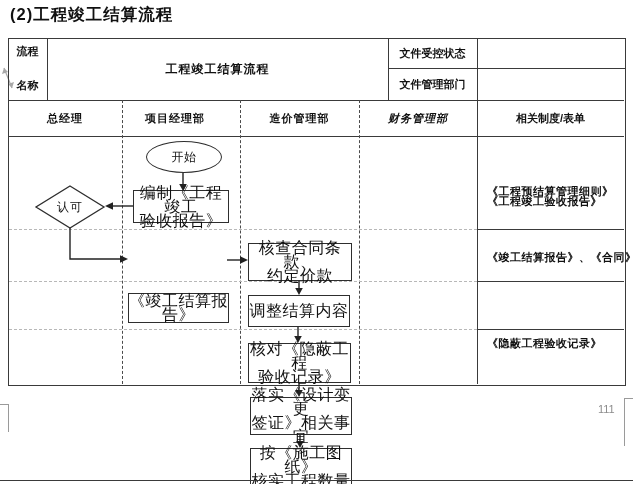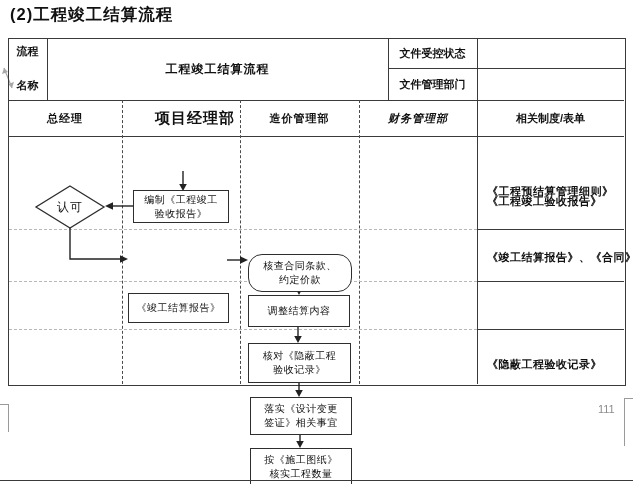--- a/index.html
+++ b/index.html
@@ -8,21 +8,21 @@
   .abs{position:absolute;}
   .txt{position:absolute;display:flex;align-items:center;justify-content:center;text-align:center;}
   .bold{font-weight:700;}
   .hl-solid{position:absolute;border-top:1px solid #3a3a3a;height:0;}
   .vl-solid{position:absolute;border-left:1px solid #3a3a3a;width:0;}
   .vl-dash{position:absolute;border-left:1px dashed #4a4a4a;width:0;}
   .hl-dashg{position:absolute;border-top:1px dashed #b8b8b8;height:0;}
   .outer{position:absolute;border:1.4px solid #3a3a3a;}
   .node{position:absolute;background:#fff;border:1.2px solid #2e2e2e;display:flex;
         align-items:center;justify-content:center;text-align:center;
-        font-size:10px;line-height:14px;white-space:pre-line;letter-spacing:0.5px;}
+        font-size:16px;line-height:14px;white-space:pre-line;letter-spacing:0.5px;}
   .ellipse{border-radius:50%;font-size:12px;}
   .dlabel{position:absolute;display:flex;align-items:center;justify-content:center;
           font-size:12px;letter-spacing:1px;}
   .rdoc{position:absolute;font-size:11px;font-weight:700;letter-spacing:0.5px;white-space:nowrap;}
   .gray{color:#8c8c8c;}
   .glight{border-color:#9a9a9a !important;}
   svg{position:absolute;left:0;top:0;}
 </style>
 </head>
 <body>
@@ -58,21 +58,21 @@
 
   <div class="txt bold" style="left:8px;top:40px;width:39px;height:22px;font-size:11px;">流程</div>
   <div class="txt bold" style="left:8px;top:74px;width:39px;height:22px;font-size:11px;">名称</div>
   <div class="txt bold" style="left:47px;top:38px;width:341px;height:62px;font-size:12px;letter-spacing:1px;">工程竣工结算流程</div>
   <div class="txt bold" style="left:388px;top:38px;width:89px;height:30px;font-size:11px;">文件受控状态</div>
   <div class="txt" style="left:477px;top:38px;width:147px;height:30px;font-size:11px;"></div>
   <div class="txt bold" style="left:388px;top:68px;width:89px;height:32px;font-size:11px;">文件管理部门</div>
   <div class="txt" style="left:477px;top:68px;width:147px;height:32px;font-size:11px;"></div>
 
   <div class="txt bold" style="left:8px;top:101px;width:114px;height:35px;font-size:11px;letter-spacing:1px;">总经理</div>
-  <div class="txt bold" style="left:136px;top:101px;width:118px;height:35px;font-size:15px;letter-spacing:1px;">项目经理部</div>
+  <div class="txt bold" style="left:116px;top:101px;width:118px;height:35px;font-size:11px;letter-spacing:1px;">项目经理部</div>
   <div class="txt bold" style="left:240px;top:101px;width:119px;height:35px;font-size:11px;letter-spacing:1px;">造价管理部</div>
   <div class="txt bold" style="left:359px;top:101px;width:118px;height:35px;font-size:11px;letter-spacing:1px;font-style:italic;">财务管理部</div>
   <div class="txt bold" style="left:477px;top:101px;width:147px;height:35px;font-size:11px;">相关制度/表单</div>
 
   <svg width="633" height="484">
 
     <line x1="183" y1="171" x2="183" y2="184" stroke="#222" stroke-width="1.4"></line>
     <polygon points="183,191 179.2,184 186.8,184" fill="#222"></polygon>
 
     <line x1="133" y1="206" x2="113" y2="206" stroke="#222" stroke-width="1.4"></line>
@@ -92,39 +92,40 @@
 
     <line x1="299" y1="381" x2="299" y2="390" stroke="#222" stroke-width="1.4"></line>
     <polygon points="299,397 295.2,390 302.8,390" fill="#222"></polygon>
 
     <line x1="300" y1="433" x2="300" y2="441" stroke="#222" stroke-width="1.4"></line>
     <polygon points="300,448 296.2,441 303.8,441" fill="#222"></polygon>
 
     <polygon points="70,186 104,207 70,228 36,207" fill="#fff" stroke="#2e2e2e" stroke-width="1.3"></polygon>
   </svg>
 
+  <div class="node ellipse" style="left:146px;top:141px;width:74px;height:30px;">开始</div>
   <div class="node" style="left:133px;top:190px;width:94px;height:31px;">编制《工程竣工
 验收报告》</div>
   <div class="dlabel" style="left:35px;top:185px;width:70px;height:44px;">认可</div>
   <div class="node" style="left:128px;top:245px;width:99px;height:28px;margin-top:48px;">《竣工结算报告》</div>
-  <div class="node" style="left:248px;top:254px;width:102px;height:36px;border-radius:14px;">核查合同条款、
+  <div class="node" style="left:248px;top:243px;width:102px;height:36px;">核查合同条款、
 约定价款</div>
   <div class="node" style="left:248px;top:295px;width:100px;height:30px;">调整结算内容</div>
   <div class="node" style="left:248px;top:343px;width:101px;height:38px;">核对《隐蔽工程
 验收记录》</div>
   <div class="node" style="left:250px;top:397px;width:100px;height:36px;">落实《设计变更
 签证》相关事宜</div>
   <div class="node" style="left:250px;top:448px;width:100px;height:36px;border-bottom:none;">按《施工图纸》
 核实工程数量</div>
 
   <div class="rdoc" style="left:487px;top:160px;margin-top:24px;">《工程预结算管理细则》</div>
   <div class="rdoc" style="left:487px;top:194px;">《工程竣工验收报告》</div>
   <div class="rdoc" style="left:487px;top:250px;">《竣工结算报告》、《合同》</div>
   <div class="rdoc" style="left:487px;top:300px;"></div>
-  <div class="rdoc" style="left:487px;top:357px;">《隐蔽工程验收记录》</div>
+  <div class="rdoc" style="left:487px;top:336px;">《隐蔽工程验收记录》</div>
 
   <div class="abs gray" style="left:598px;top:403px;font-size:11px;">111</div>
   <div class="hl-solid glight" style="left:624px;top:398px;width:9px;"></div>
   <div class="vl-solid glight" style="left:624px;top:398px;height:48px;"></div>
   <div class="hl-solid glight" style="left:0px;top:404px;width:9px;"></div>
   <div class="vl-solid glight" style="left:8px;top:404px;height:28px;"></div>
   <div class="hl-solid" style="left:0px;top:480px;width:633px;border-top-width:1.5px;"></div>
 
 </div>
 

